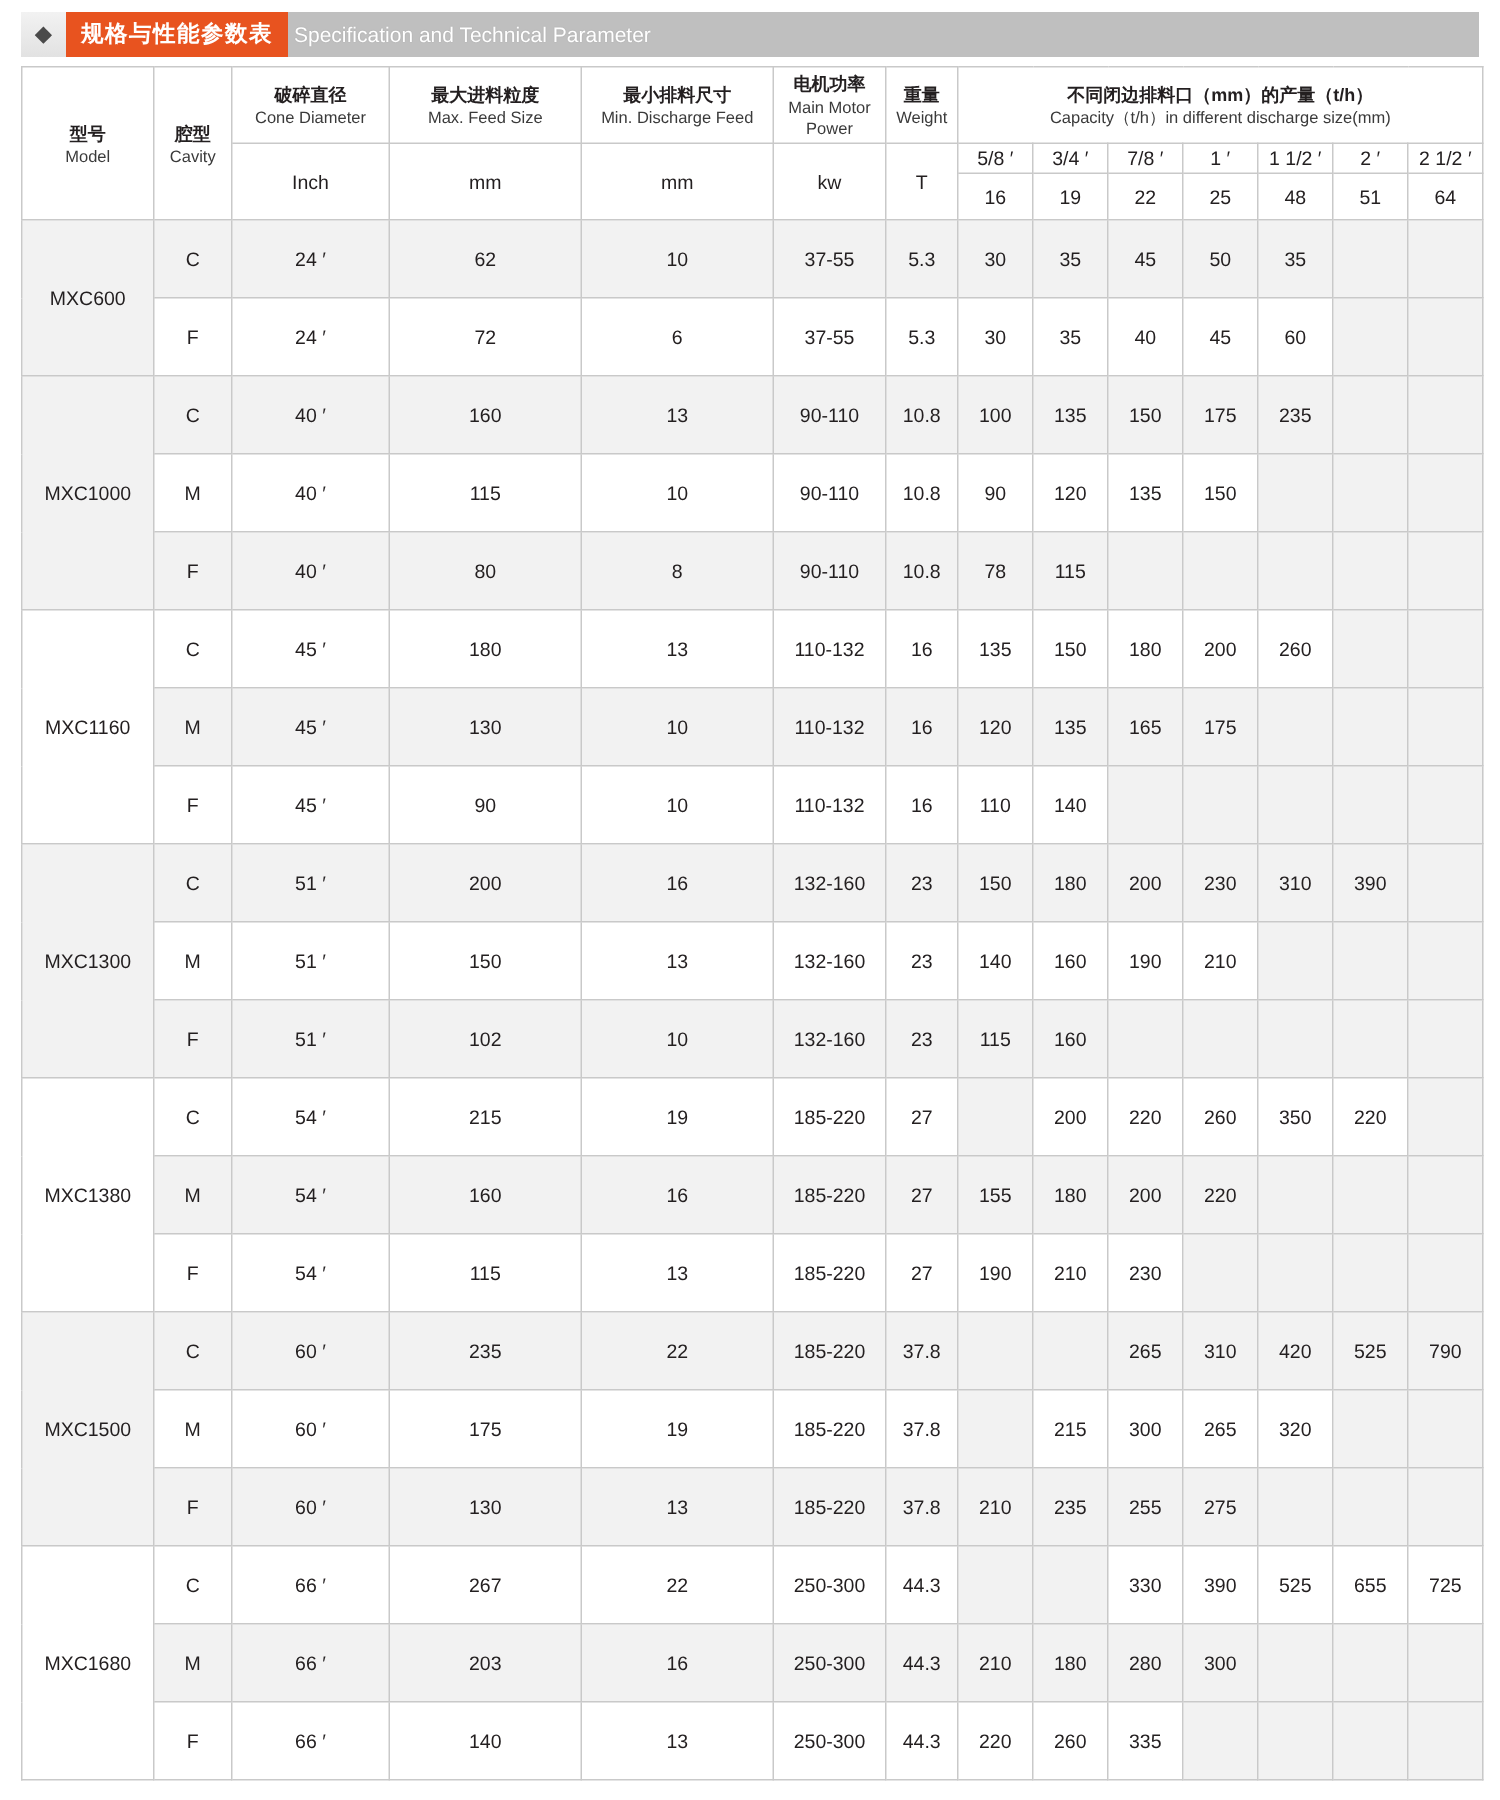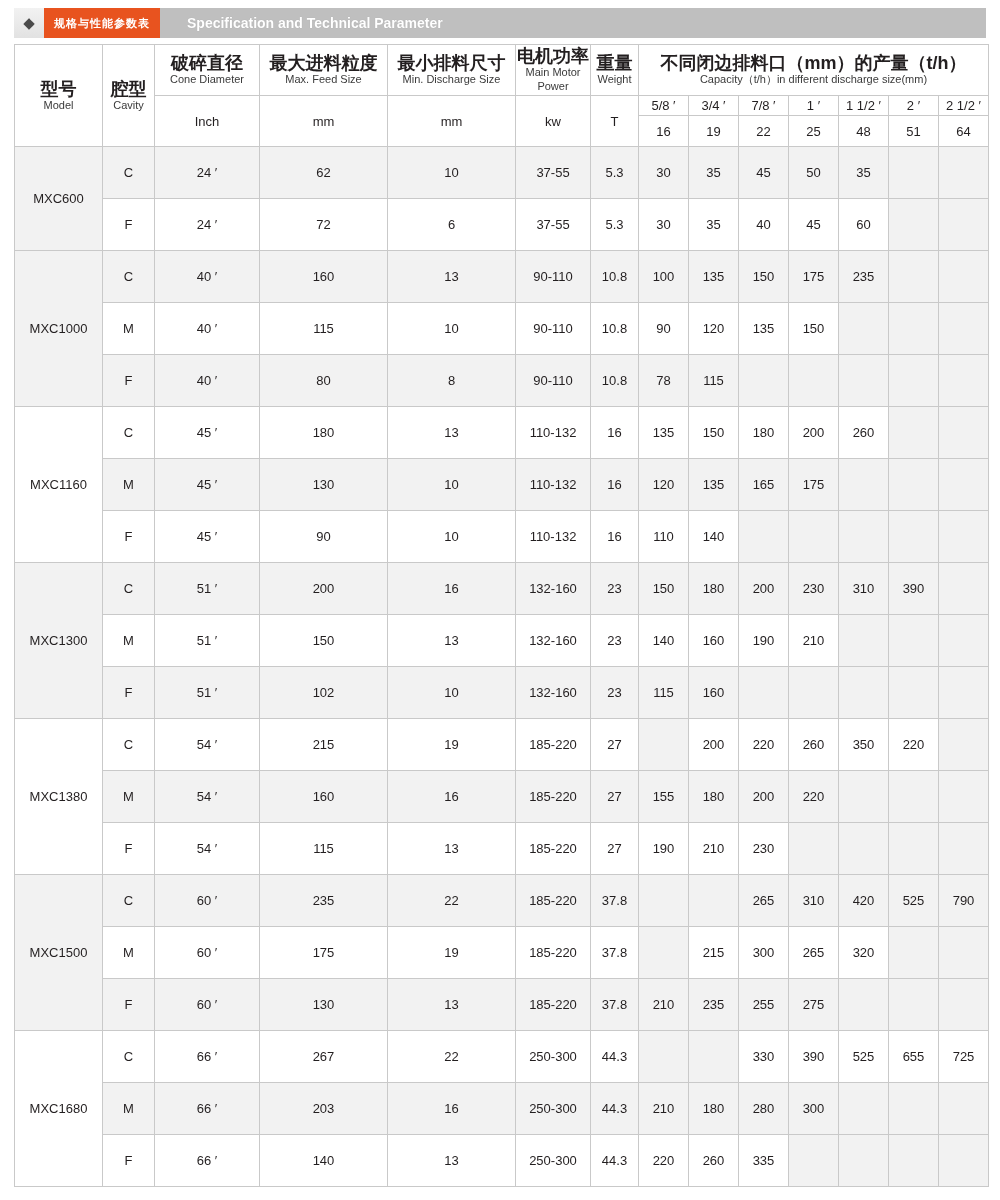--- a/index.html
+++ b/index.html
@@ -27,37 +27,36 @@
   .header .diamond {
     width: 30px;
     text-align: center;
     font-size: 15px;
     color: #4a4a4a;
     line-height: 30px;
   }
   .header .title-cn {
     background: #e8531f;
     color: #ffffff;
-    font-size: 11px;
+    font-size: 15px;
     font-weight: bold;
     letter-spacing: 1px;
     padding: 0 10px;
     height: 30px;
     line-height: 30px;
     white-space: nowrap;
   }
   .header .title-en {
     color: #ffffff;
     font-size: 14px;
-    padding-left: 27px;
+    padding-left: 4px;
     height: 30px;
     line-height: 30px;
     white-space: nowrap;
     text-shadow: 0 0 1px rgba(0,0,0,.15);
-    font-weight: bold;
   }
   .header .title-en-wrap {
     flex: 1;
     background: #bfbfbf;
     height: 30px;
   }
 
   
   table.spec {
     border-collapse: collapse;
@@ -72,21 +71,21 @@
     font-size: 13px;
     color: #231f20;
     padding: 2px 1px;
   }
   table.spec thead th {
     background: #ffffff;
     font-weight: normal;
   }
   .hd-cn {
     display: block;
-    font-size: 18px;
+    font-size: 12px;
     font-weight: bold;
     line-height: 18px;
   }
   .hd-en {
     display: block;
     font-size: 11px;
     line-height: 14px;
     color: #3a3a3a;
   }
   .unit-row td, .unit-row th {
@@ -164,21 +163,21 @@
       <th>
         <span class="hd-cn">破碎直径</span>
         <span class="hd-en">Cone Diameter</span>
       </th>
       <th>
         <span class="hd-cn">最大进料粒度</span>
         <span class="hd-en">Max. Feed Size</span>
       </th>
       <th>
         <span class="hd-cn">最小排料尺寸</span>
-        <span class="hd-en">Min. Discharge Size</span>
+        <span class="hd-en">Min. Discharge Feed</span>
       </th>
       <th>
         <span class="hd-cn">电机功率</span>
         <span class="hd-en">Main Motor Power</span>
       </th>
       <th>
         <span class="hd-cn">重量</span>
         <span class="hd-en">Weight</span>
       </th>
       <th colspan="7">

